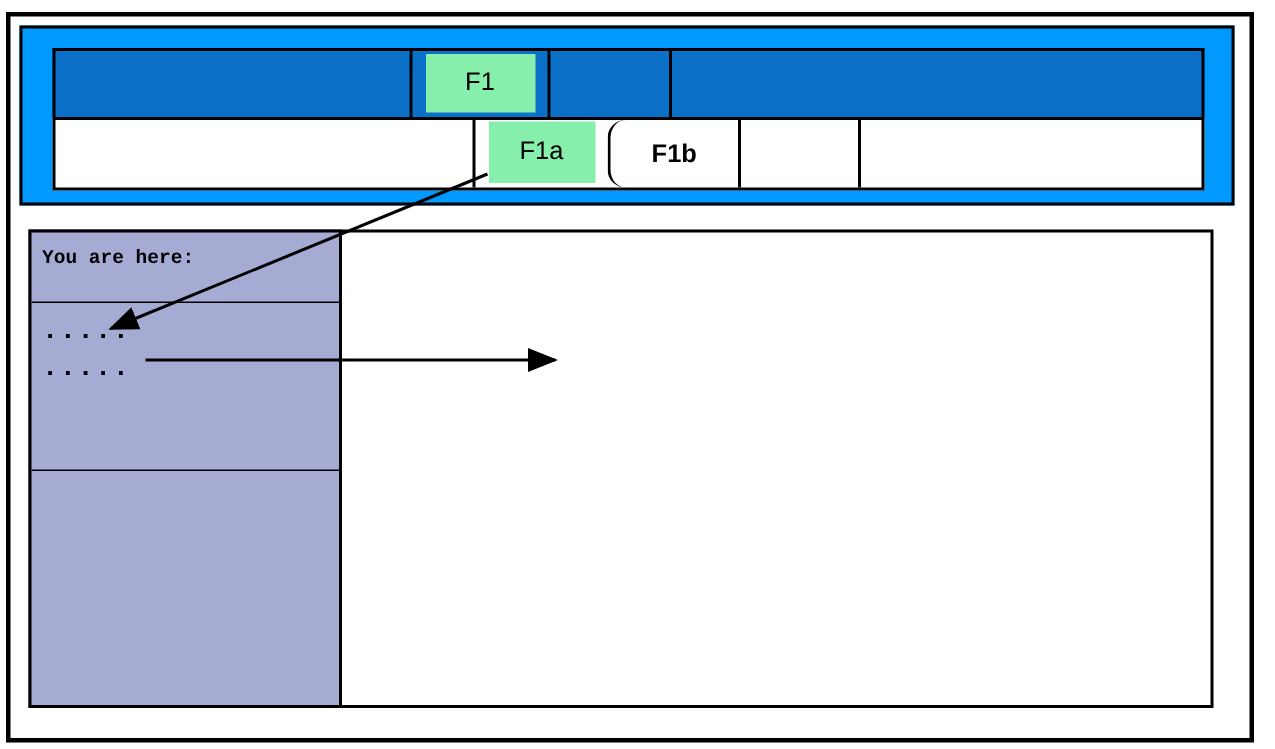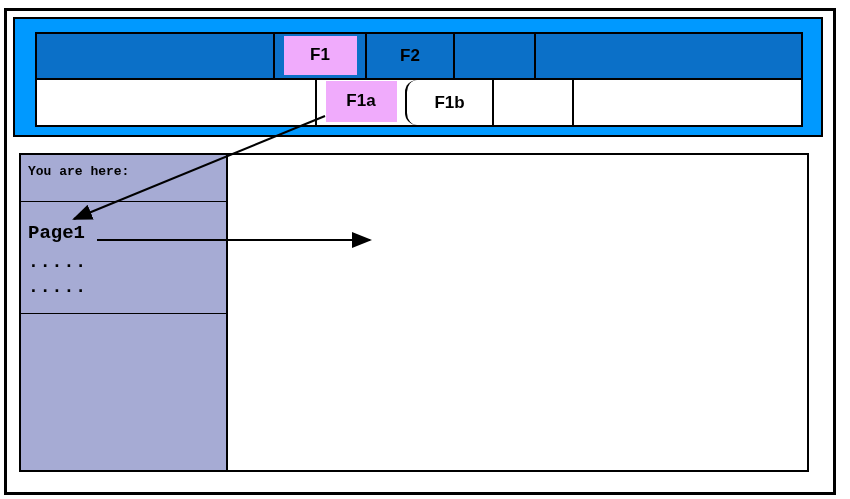--- a/index.html
+++ b/index.html
@@ -59,23 +59,23 @@
   .p3 { width: 81px; }
   .p4 { flex: 1; }
   
   .s0 { width: 278px; }
   .s1 { width: 90px; }
   .s2 { width: 87px; border-radius: 12px; }
   .s3 { width: 80px; }
   .s4 { flex: 1; }
 
   .hl {
-    background: #f0abfc;
+    background: #86efac;
     display: flex; align-items: center; justify-content: center;
-    font-weight: bold; font-size: 17px;
+    font-weight: normal; font-size: 17px;
   }
   .hl-f1  { width: 73px; height: 39px; margin-top: -2px; }
   .hl-f1a { width: 71px; height: 41px; margin-top: -3px; }
 
   
   .main-box {
     position: absolute; left: 19px; top: 153px;
     width: 790px; height: 319px;
     background: #ffffff;
     border: 2px solid #000;
@@ -129,21 +129,20 @@
   <div class="outer-frame"></div>
 
   <div class="header-box">
     <div class="bars">
 
       <div class="tab-bar">
         <div class="tcell p0"></div>
         <div class="tcell p1">
           <span class="hl hl-f1">F1</span>
         </div>
-        <div class="tcell p2">F2</div>
         <div class="tcell p3"></div>
         <div class="tcell p4"></div>
       </div>
 
       <div class="nav-bar">
         <div class="tcell s0"></div>
         <div class="tcell s1">
           <span class="hl hl-f1a">F1a</span>
         </div>
         <div class="tcell s2">F1b</div>
@@ -152,21 +151,20 @@
       </div>
 
     </div>
   </div>
 
   <div class="main-box"></div>
 
   <div class="sidebar">
     <div class="sb-sec sb-top">You are here:</div>
     <div class="sb-sec sb-mid">
-      <div class="page1-label">Page1</div>
       <div class="dots-label">.....</div>
       <div class="dots-label">.....</div>
     </div>
     <div class="sb-sec sb-bottom"></div>
   </div>
 
   <svg class="arrows" viewBox="0 0 850 499" xmlns="http://www.w3.org/2000/svg">
     <defs>
       <marker id="ah" viewBox="0 0 10 8" refX="9" refY="4" markerWidth="10" markerHeight="8" orient="auto">
         <path d="M0,0 L10,4 L0,8 Z" fill="#000"></path>

